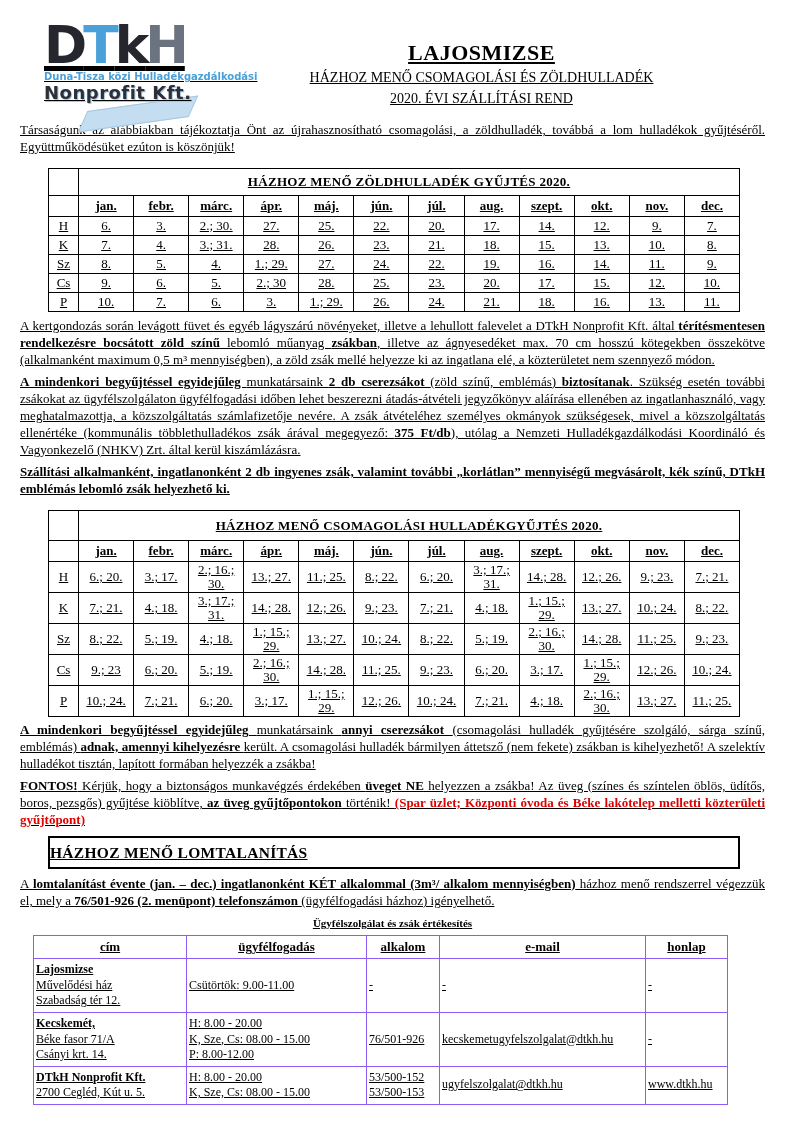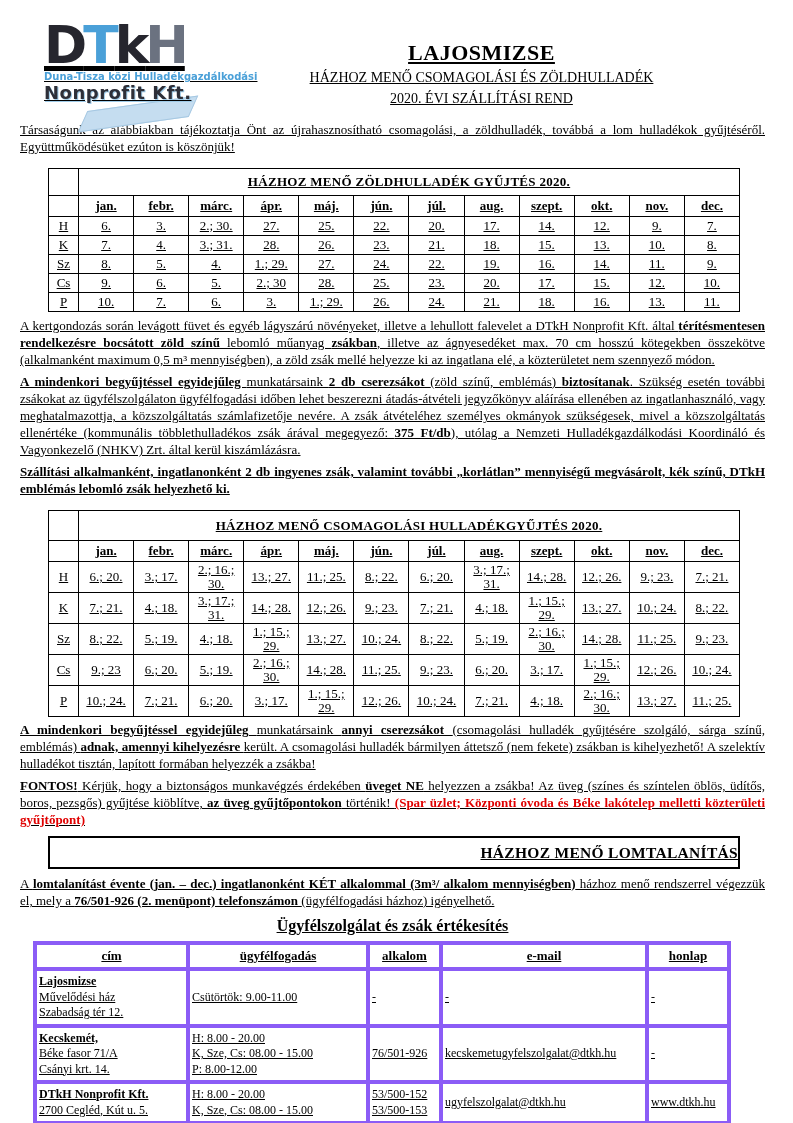--- a/index.html
+++ b/index.html
@@ -62,35 +62,35 @@
   .schedule td.tbl-title { font-size:13px; font-weight:bold; height:27px; letter-spacing:0.3px; }
   .schedule td.month { font-weight:bold; height:21px; }
   .schedule td.day { height:19px; }
   .schedule td.cell { height:19px; line-height:14px; }
   .schedule.tall td.tbl-title { height:30px; }
   .schedule.tall td.cell, .schedule.tall td.day { height:31px; }
 
   
   .lom-box {
     width:692px; margin:8px 0 0 28px; border:2px solid #000;
-    text-align:right; font-weight:bold; font-size:15.5px; padding:6px 0 5px 0;
+    text-align:left; font-weight:bold; font-size:15.5px; padding:6px 0 5px 0;
     letter-spacing:0.3px;
   }
 
   
   .contact-heading {
-    text-align:center; font-weight:bold; font-size:16px;
+    text-align:center; font-weight:bold; font-size:11px;
     text-decoration:underline; margin-top:8px;
   }
   table.contact {
     border-collapse:collapse; table-layout:fixed;
     width:694px; margin:6px 0 0 13px;
   }
   .contact th, .contact td {
-    border:4px solid #8b5cf6; vertical-align:middle;
+    border:1px solid #8b5cf6; vertical-align:middle;
     padding:3px 2px; overflow:hidden;
   }
   .contact th { font-size:13px; font-weight:bold; height:22px; }
   .contact td { font-size:12px; line-height:15.5px; }
   .contact tr.r1 td { height:54px; }
   .contact tr.r2 td { height:50px; }
   .contact tr.r3 td { height:38px; }
   .contact .addr-name { font-weight:bold; }
 </style>
 </head>

